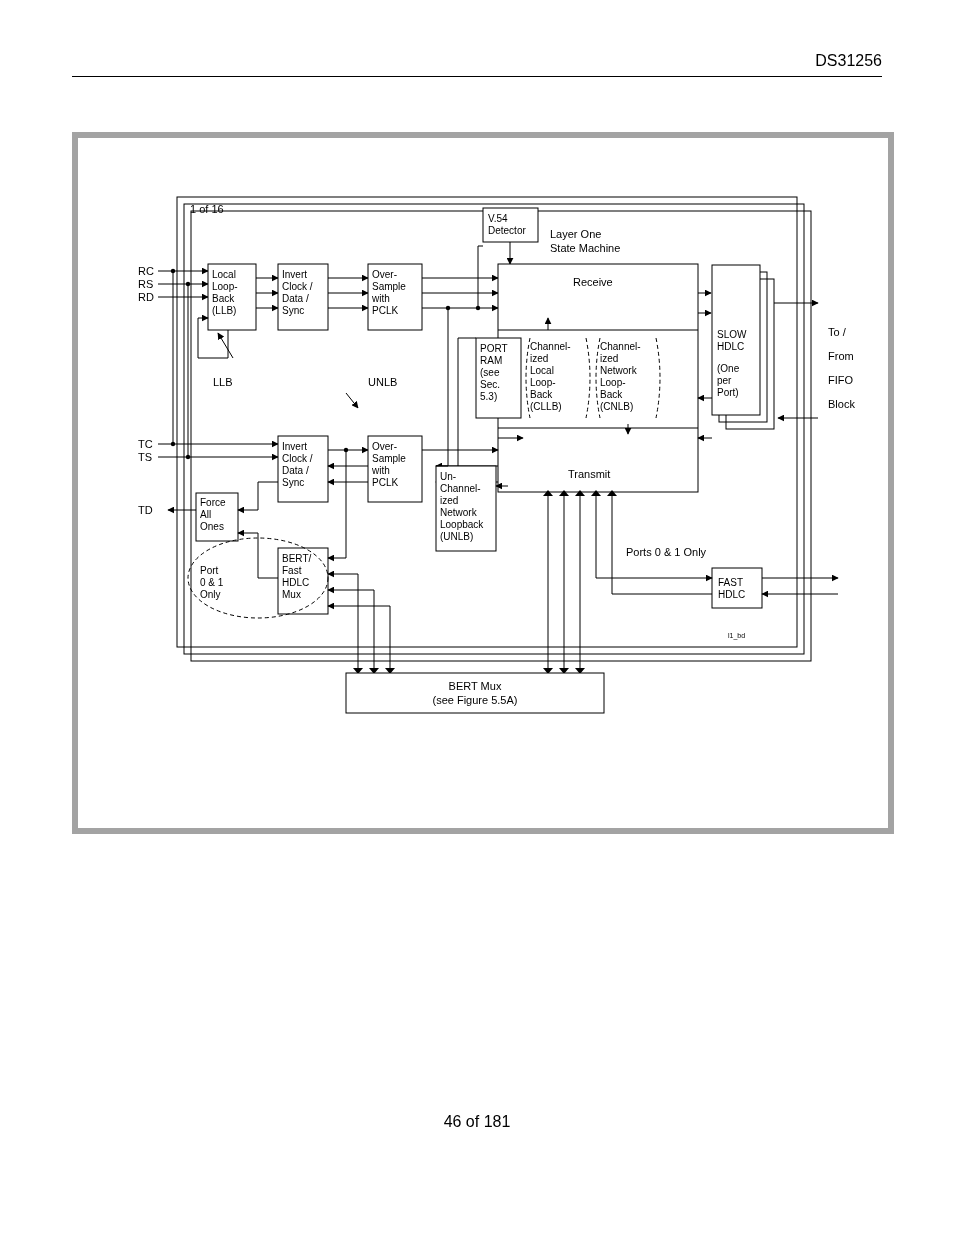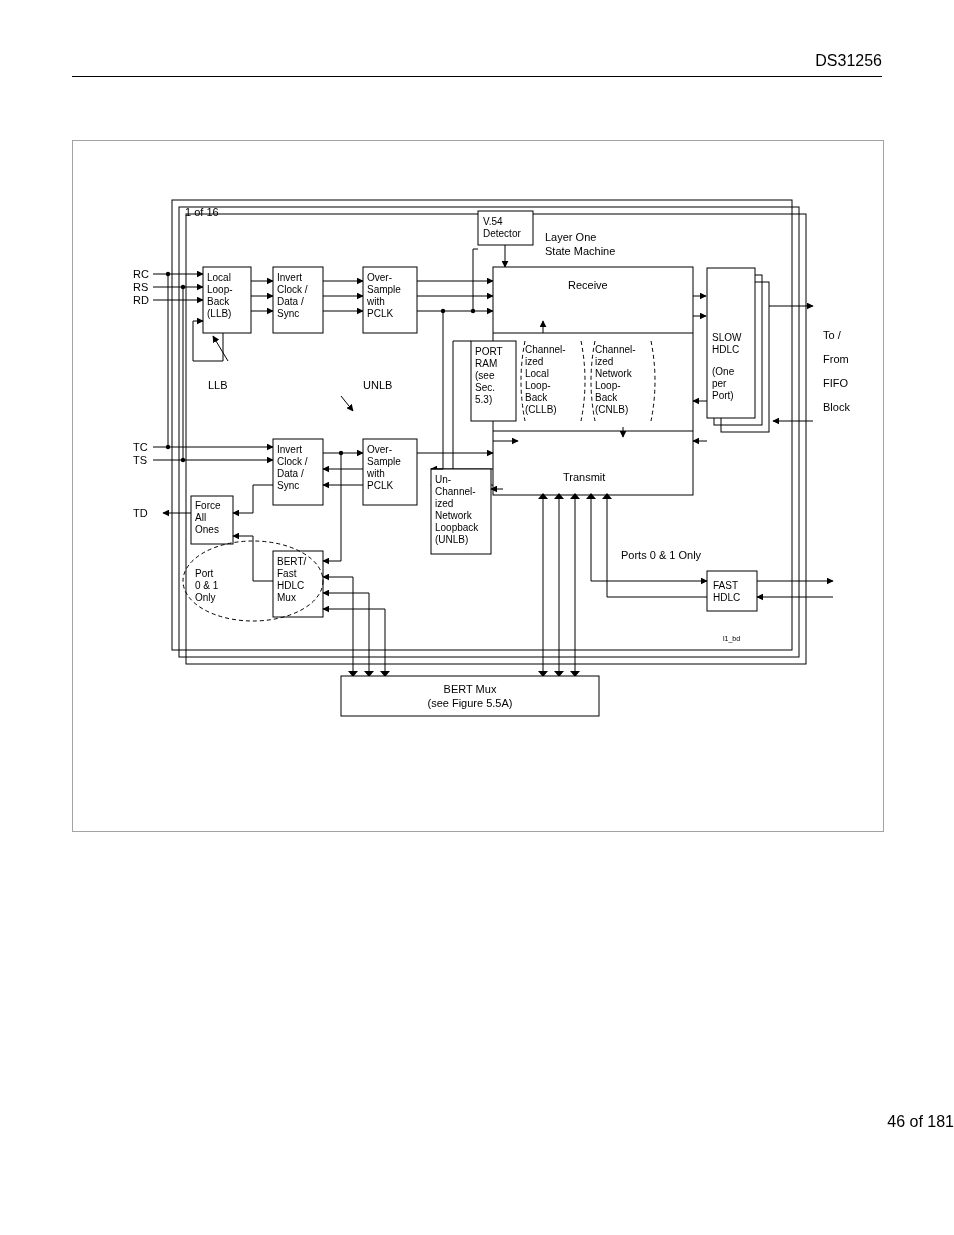--- a/index.html
+++ b/index.html
@@ -1,21 +1,21 @@
 <!DOCTYPE html>
 <html><head>
 <meta charset="utf-8">
 <style>
   html,body{margin:0;padding:0;background:#fff;font-family:Arial,Helvetica,sans-serif;color:#000}
   .page{width:954px;height:1183px;position:relative;box-sizing:border-box;padding:60px 72px}
   .hdr{position:absolute;right:72px;top:52px;font-size:16px}
   .rule{position:absolute;left:72px;right:72px;top:76px;border-top:1px solid #000}
   .title{position:absolute;left:72px;top:110px;font-weight:bold;font-size:20px}
-  .figframe{position:absolute;left:72px;top:140px;width:810px;height:690px;border:1px solid #a3a3a3}
-  .footer{position:absolute;left:0;right:0;bottom:52px;text-align:right;font-size:16px}
+  .figframe{position:absolute;left:72px;top:132px;width:810px;height:690px;border:6px solid #a3a3a3}
+  .footer{position:absolute;left:0;right:0;bottom:52px;text-align:center;font-size:16px}
   svg text{font-family:Arial,Helvetica,sans-serif;fill:#000}
   .s{font-size:10px}
   .t{font-size:11px}
 </style>
 </head>
 <body>
 
 <div class="page">
   <div class="hdr">DS31256</div>
   <div class="rule"></div>

